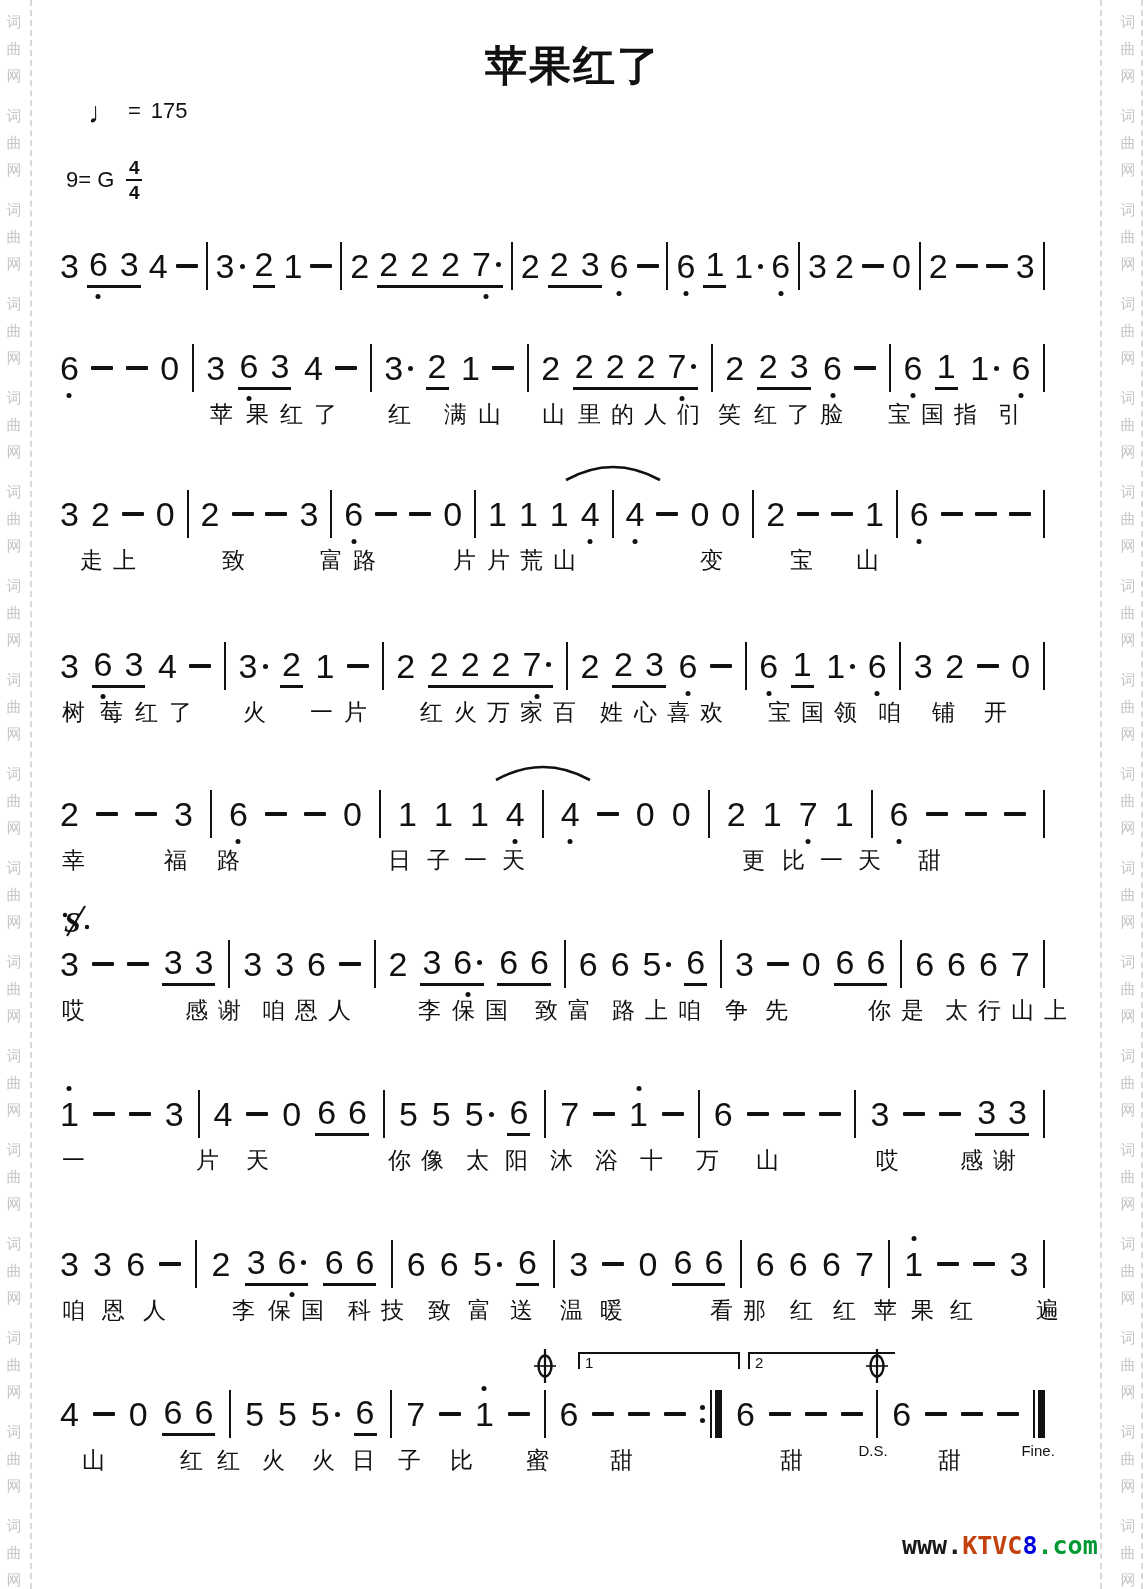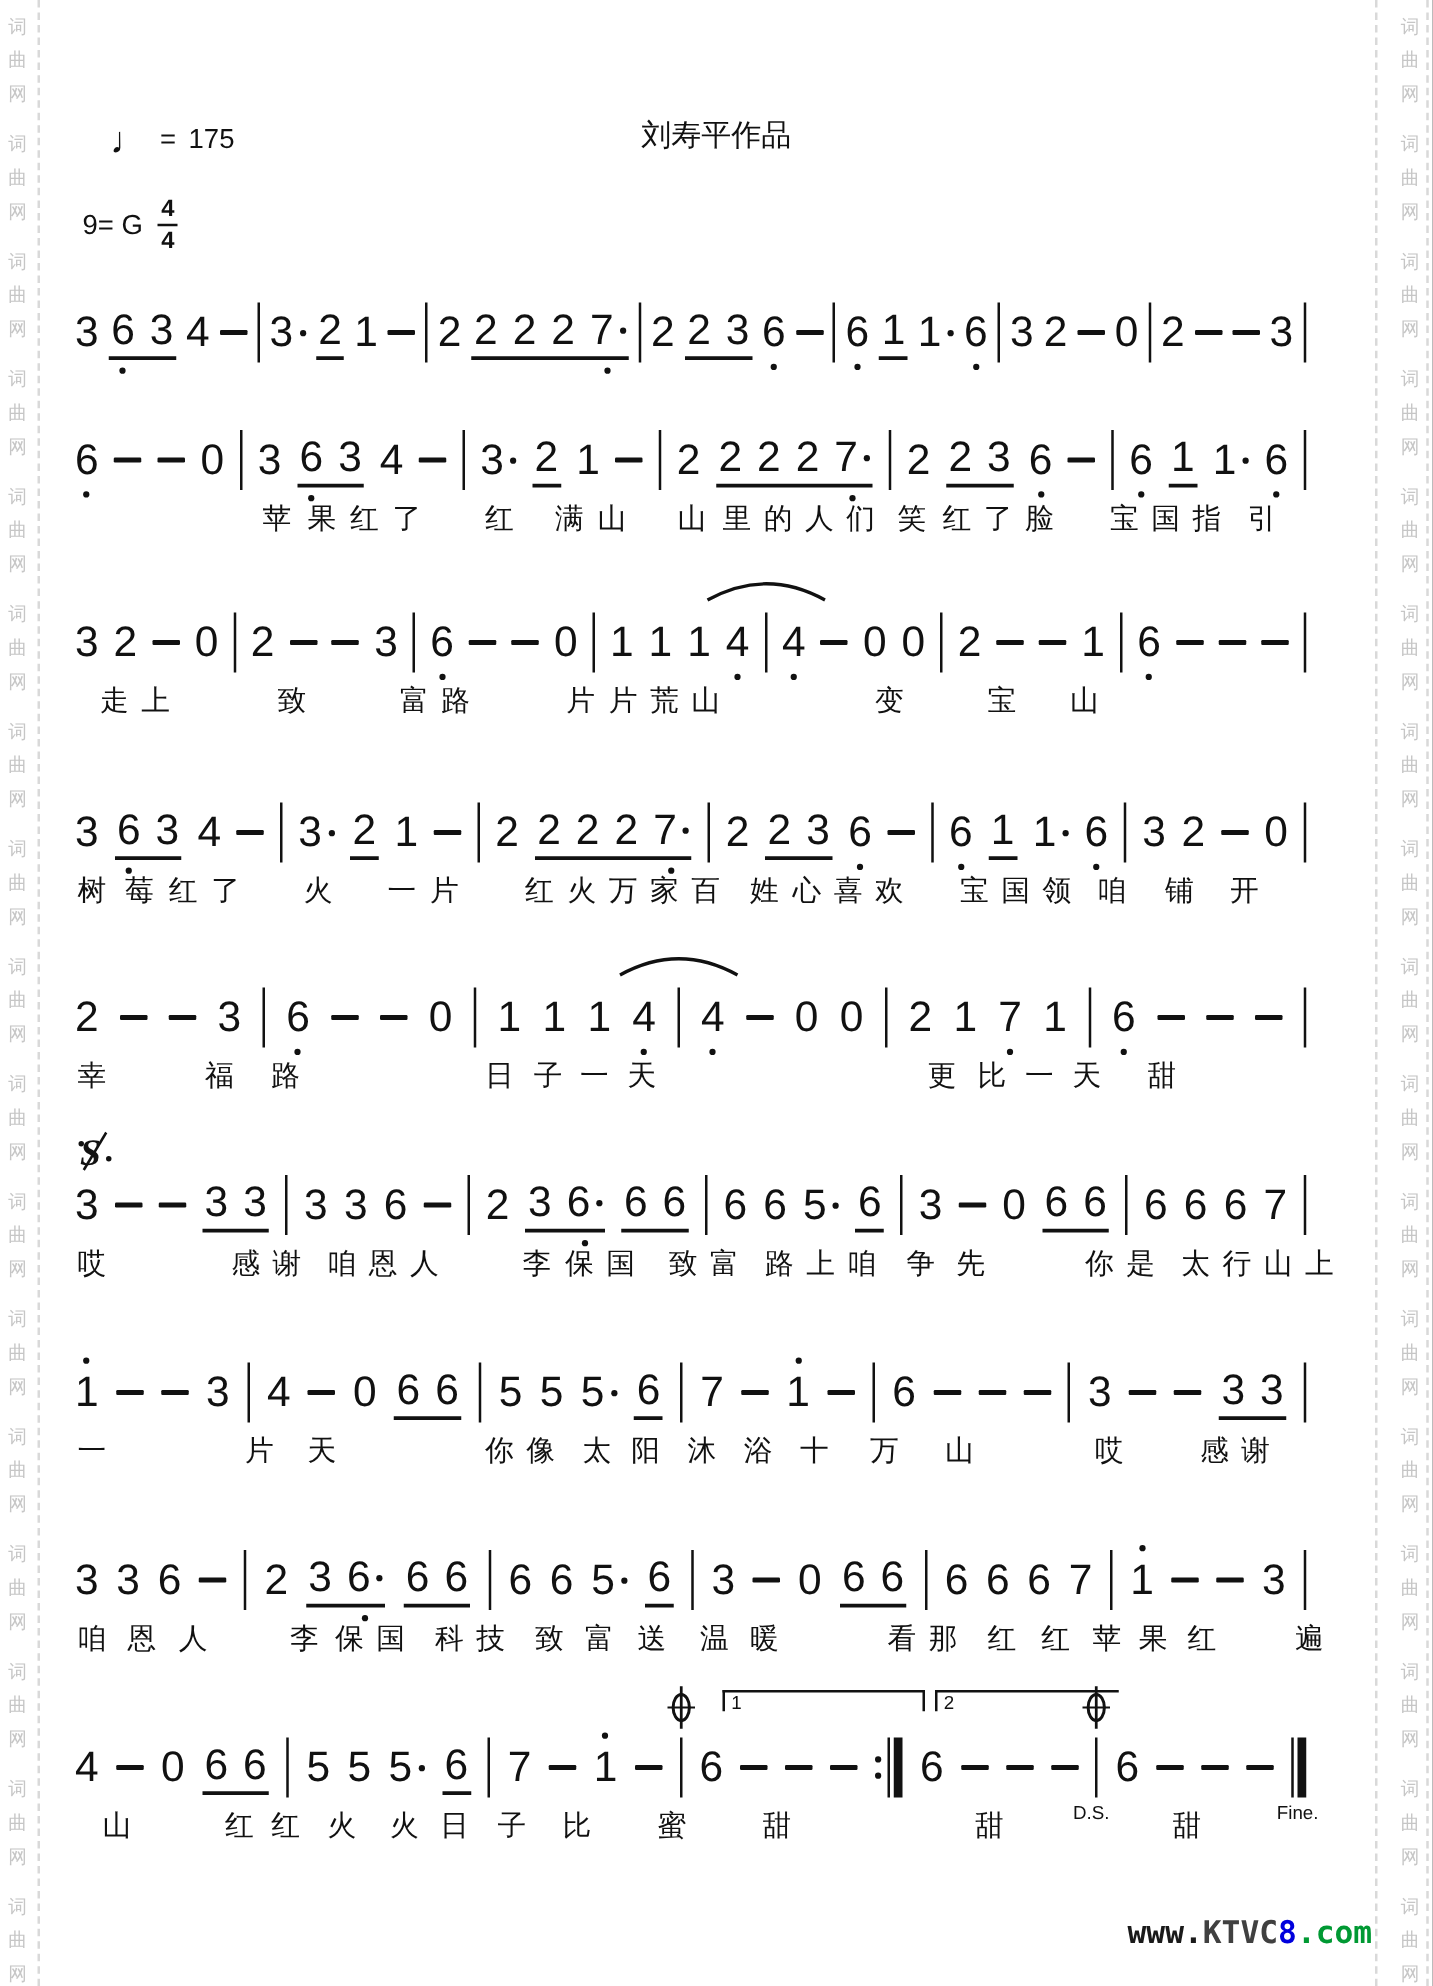--- a/index.html
+++ b/index.html
@@ -158,40 +158,40 @@
       <span class="wm-char">网</span>
       <span class="wm-char">词</span>
       <span class="wm-char">曲</span>
       <span class="wm-char">网</span>
       <span class="wm-char">词</span>
       <span class="wm-char">曲</span>
       <span class="wm-char">网</span>
     </div>
   <div class="wm-dash" style="left:1141px;"></div>
 
-  <div class="subtitle">刘寿平作品</div>
+  <div class="title">苹果红了</div>
 
   <div class="tempo">
     <span class="qnote">♩</span>
     <span>=</span>
     <span>175</span>
   </div>
 
   <div class="keysig">
     <span>9= G</span>
     <span class="ts">
       <span>4</span>
       <span class="ts-div"></span>
       <span>4</span>
     </span>
   </div>
 
 
   <div class="logo">
-    <span style="color: rgb(26, 26, 26);">www.</span><span style="color: #404040;">KTVC</span><span style="color: rgb(0, 0, 221);">8</span><span style="color: rgb(0, 153, 51);">.com</span>
+    <span style="color: rgb(26, 26, 26);">www.</span><span style="color: #c2410c;">KTVC</span><span style="color: rgb(0, 0, 221);">8</span><span style="color: rgb(0, 153, 51);">.com</span>
   </div>
 <div class="sys" style="top: 240px;">
       <div class="notes">
         <span class="note">3</span>
         <span class="grp">
           <span class="note">6<span class="dlo"></span></span>
           <span class="note">3</span>
         </span>
         <span class="note">4</span>
         <span class="dash"></span>

